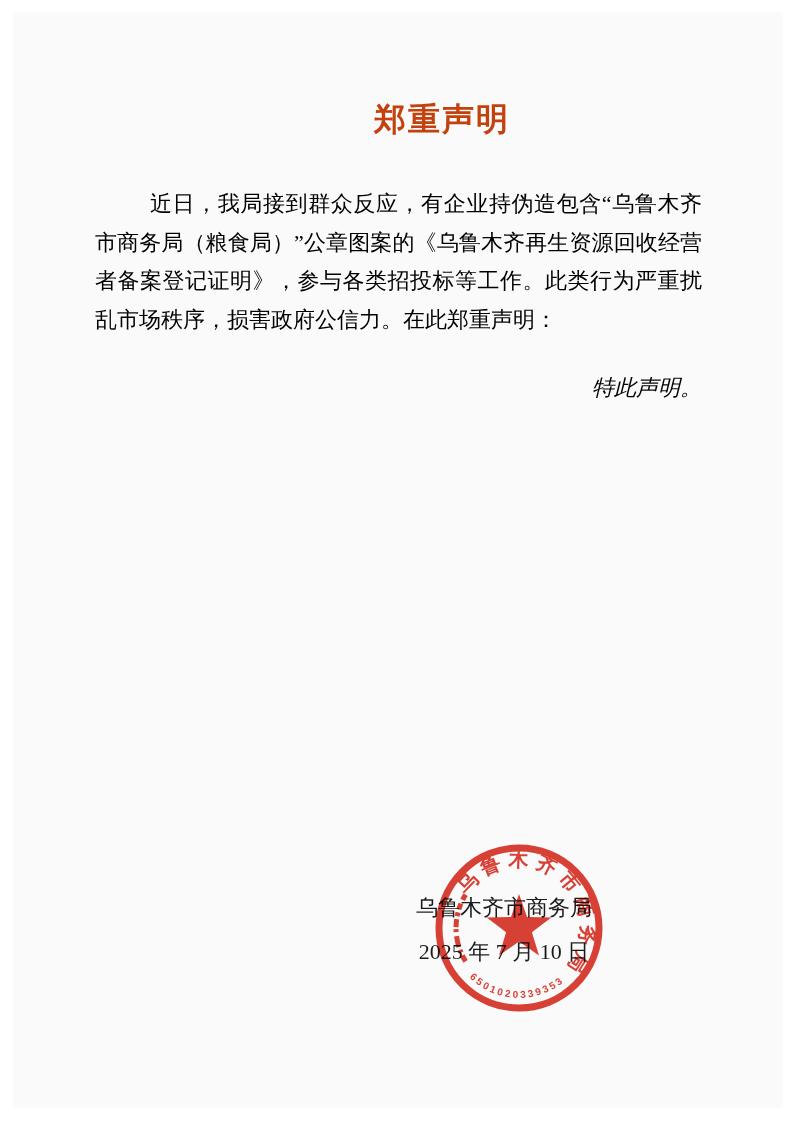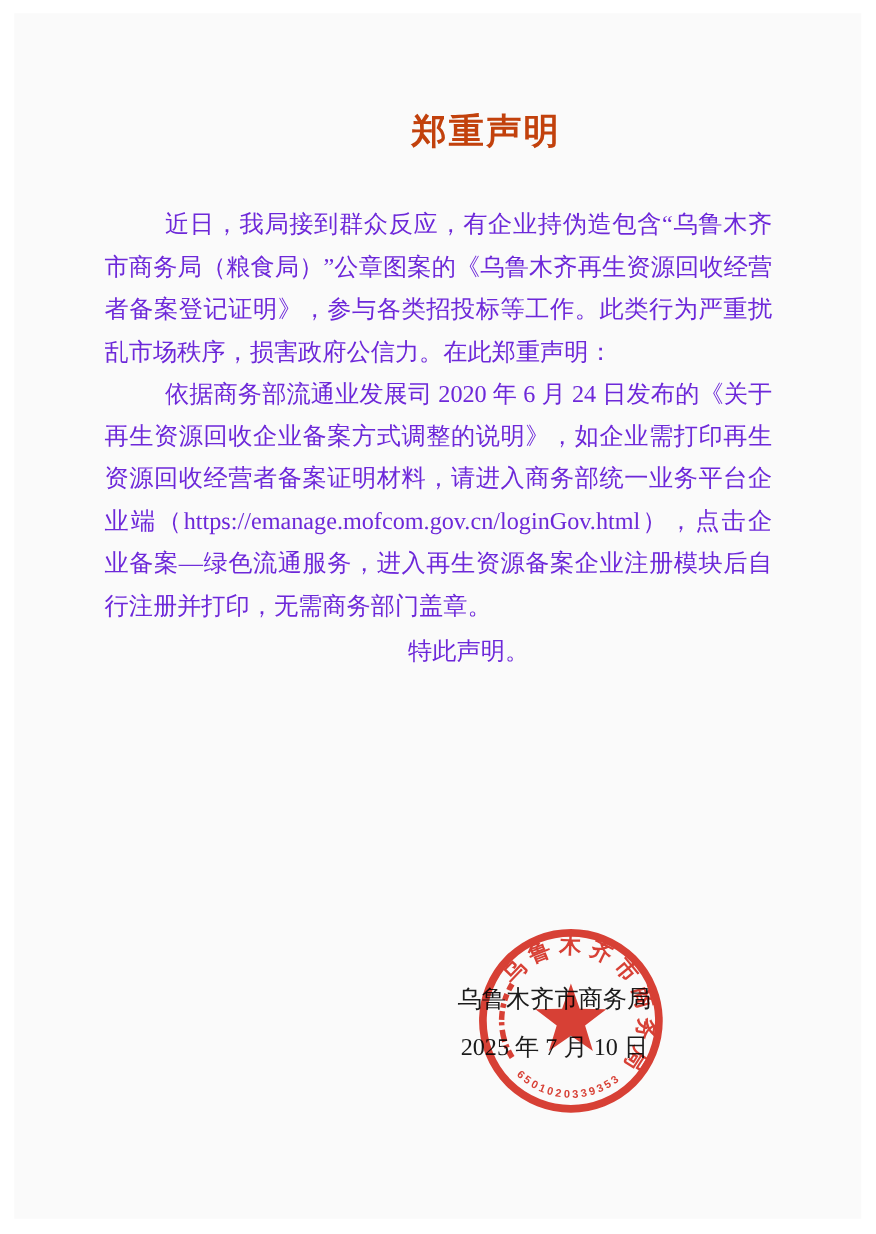--- a/index.html
+++ b/index.html
@@ -37,29 +37,30 @@
     padding-left: 44px;
   }
   .doc-body {
     position: absolute;
     left: 95px;
     top: 185px;
     width: 607px;
     font-size: 22px;
     line-height: 38.5px;
     text-align: justify;
-    color: #6d28d9;
+    color: #000000;
   }
   .doc-body p {
     margin: 0;
     text-indent: 2.5em;
   }
   .doc-body p.closing {
-    margin-top: 3px;
-    text-align: center;
+    margin-top: 30px;
+    text-align: right;
+    font-style: italic;
   }
   .signature-block {
     position: absolute;
     left: 382px;
     top: 886px;
     width: 244px;
     text-align: center;
     font-size: 22px;
     line-height: 44px;
     color: #1b1b1b;
@@ -97,21 +98,20 @@
 </head>
 <body>
 
 <div class="page">
   <div class="scan-area"></div>
 
   <div class="doc-title">郑重声明</div>
 
   <div class="doc-body">
     <p>近日，我局接到群众反应，有企业持伪造包含“乌鲁木齐市商务局（粮食局）”公章图案的《乌鲁木齐再生资源回收经营者备案登记证明》，参与各类招投标等工作。此类行为严重扰乱市场秩序，损害政府公信力。在此郑重声明：</p>
-    <p>依据商务部流通业发展司 2020 年 6 月 24 日发布的《关于再生资源回收企业备案方式调整的说明》，如企业需打印再生资源回收经营者备案证明材料，请进入商务部统一业务平台企业端（https://emanage.mofcom.gov.cn/loginGov.html），点击企业备案—绿色流通服务，进入再生资源备案企业注册模块后自行注册并打印，无需商务部门盖章。</p>
     <p class="closing">特此声明。</p>
   </div>
 
   <div class="signature-block">
     <div>乌鲁木齐市商务局</div>
     <div>2025 年 7 月 10 日</div>
   </div>
 
   <div class="stamp">
     <svg viewBox="0 0 172 172" color="#da3226">

